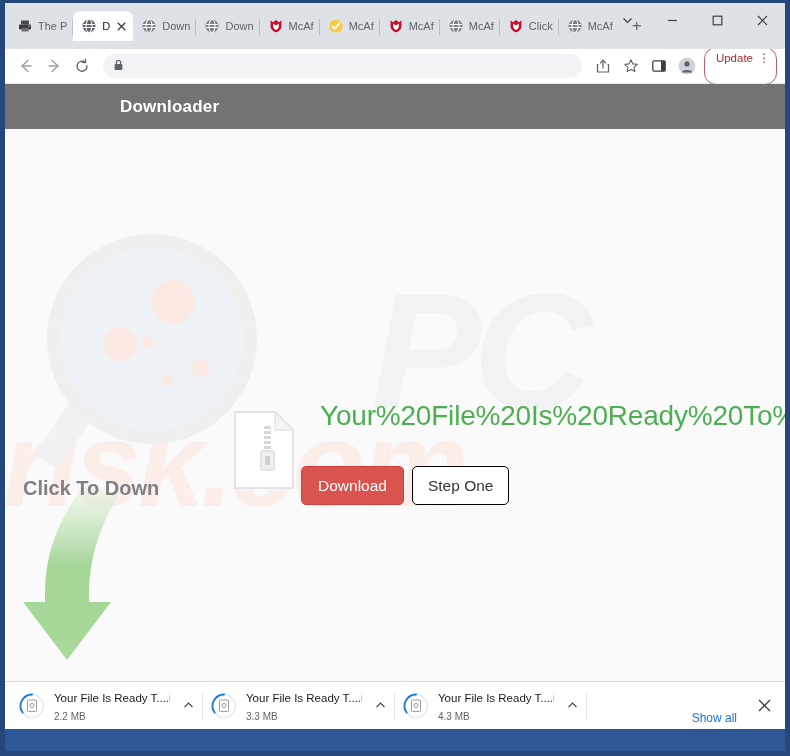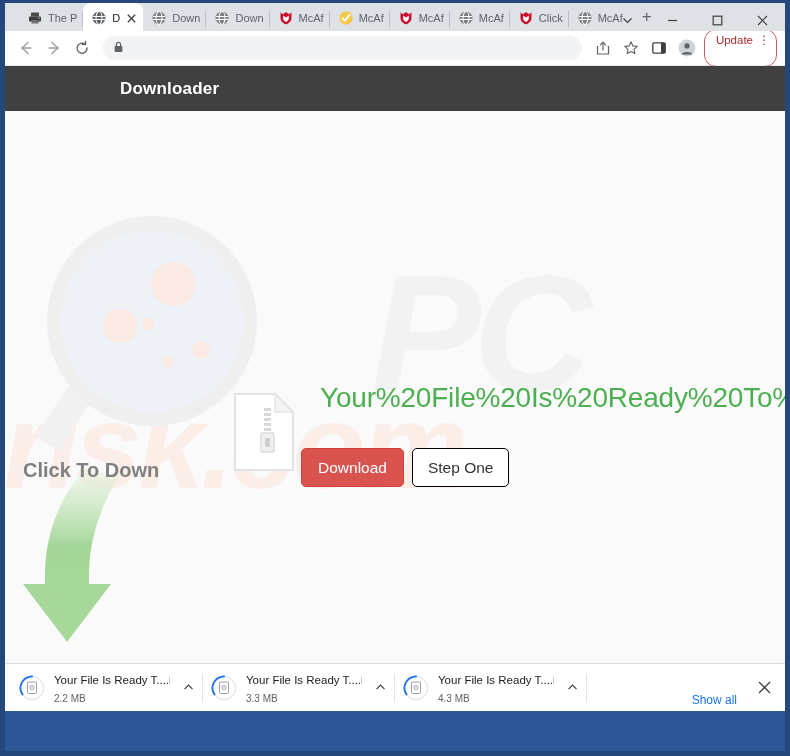--- a/index.html
+++ b/index.html
@@ -15,25 +15,25 @@
     background: #2d5796;
     border-left: 5px solid #24487c;
     border-right: 5px solid #24487c;
     border-bottom: 5px solid #24487c;
     border-top: 3px solid #24487c;
   }
 
   
   .tabstrip {
     position: relative;
-    height: 28px;
+    height: 46px;
     background: #dee1e6;
     display: flex;
-    align-items: flex-start;
-    padding-left: 14px;
+    align-items: center;
+    padding-left: 4px;
   }
   .tab {
     position: relative;
     display: flex;
     align-items: center;
     height: 30px;
     padding: 0 6px 0 8px;
     gap: 5px;
     max-width: 72px;
     min-width: 52px;
@@ -137,21 +137,21 @@
 
   
   .page {
     position: relative;
     height: 597px;
     background: #fafafa;
     overflow: hidden;
   }
   .site-header {
     height: 45px;
-    background: #404040;
+    background: #737373;
     display: flex;
     align-items: center;
     padding-left: 115px;
     position: relative;
     z-index: 4;
   }
   .site-header .brand {
     color: #ffffff;
     font-size: 17px;
     font-weight: bold;

